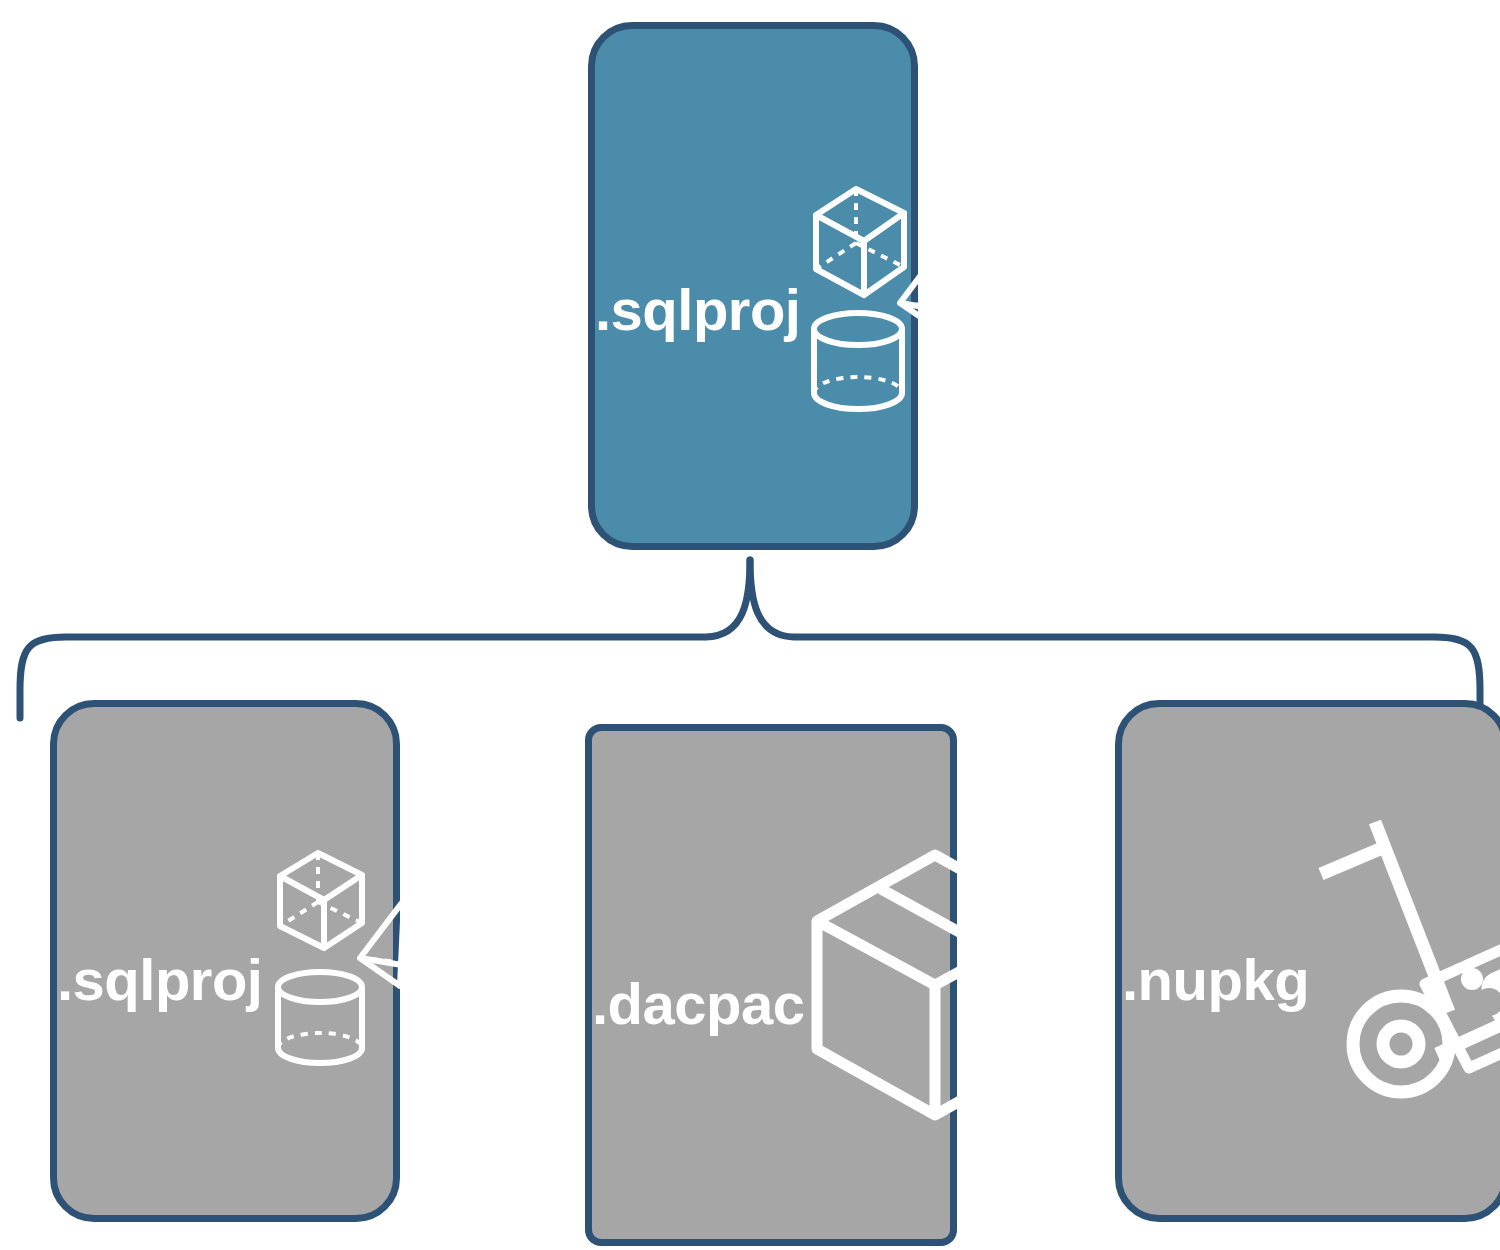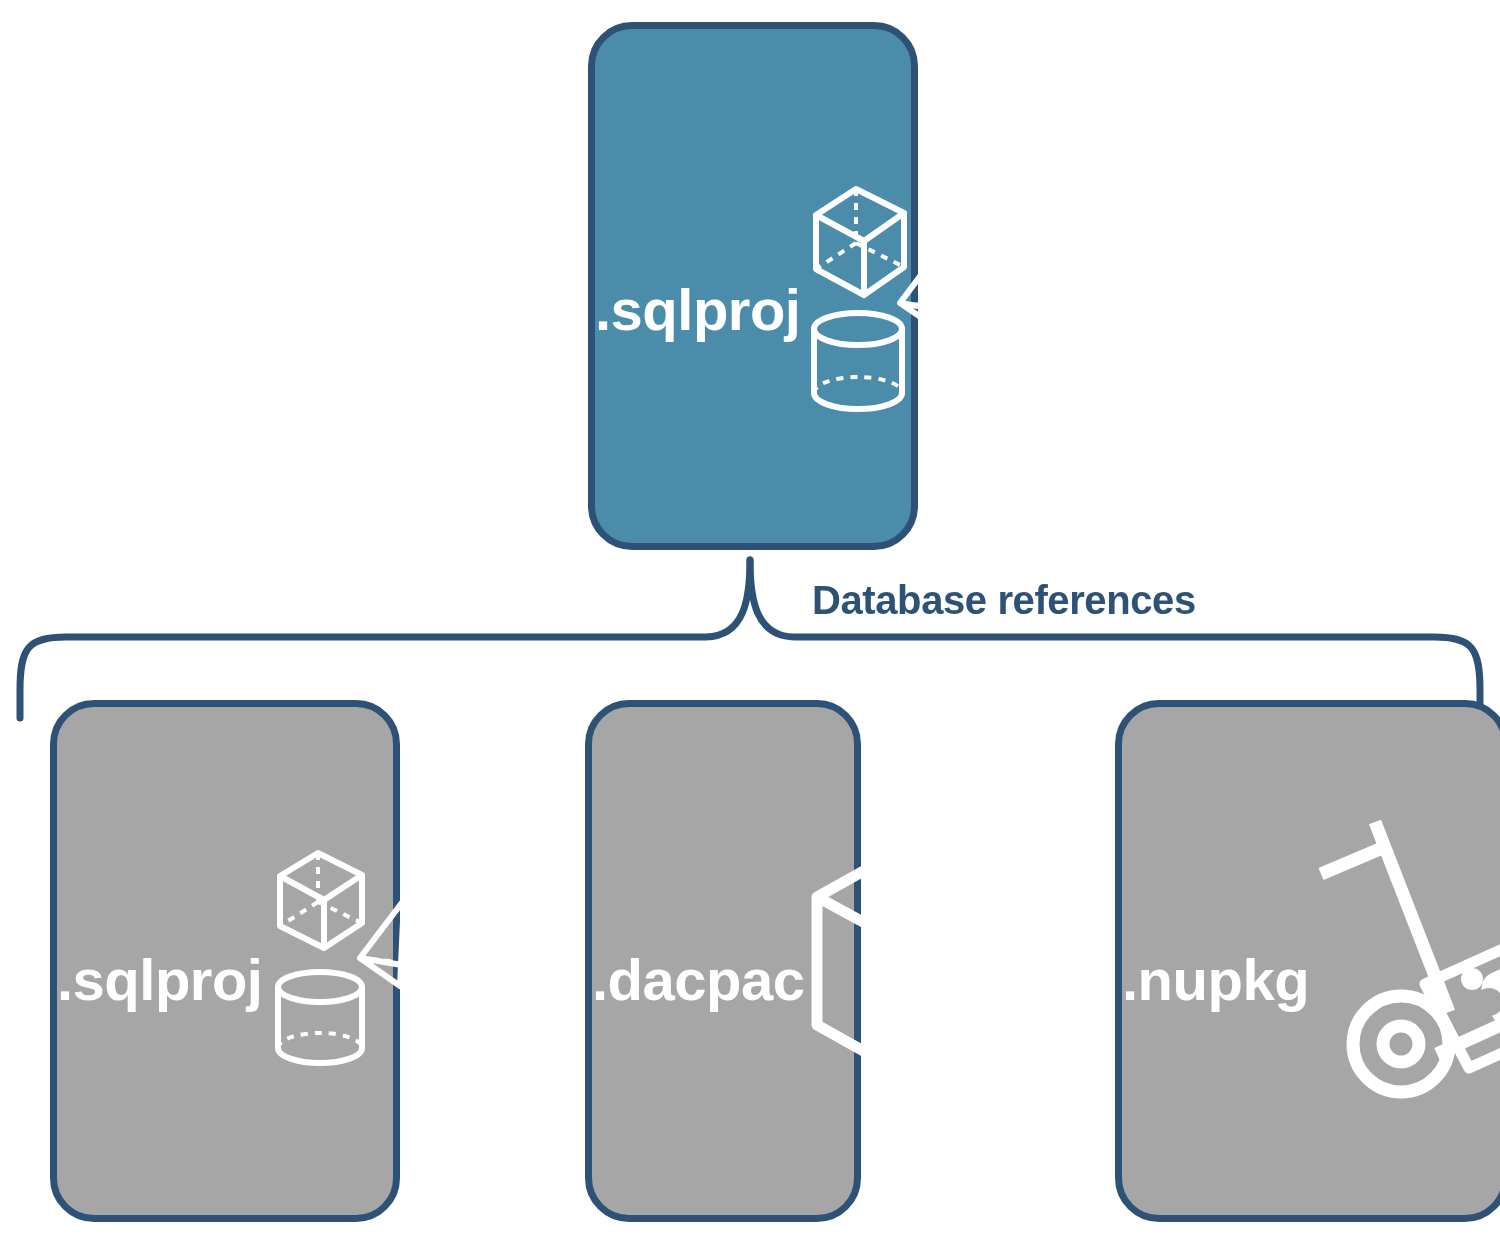--- a/index.html
+++ b/index.html
@@ -35,24 +35,25 @@
   }
   .card-bot-1 {
     left: 50px;
     top: 700px;
     width: 350px;
     height: 522px;
     background: #A6A6A6;
   }
   .card-bot-2 {
     left: 585px;
-    top: 700px;
-    width: 276px;
+    top: 724px;
+    width: 372px;
     height: 522px;
     background: #A6A6A6;
+    border-radius: 16px;
   }
   .card-bot-3 {
     left: 1115px;
     top: 700px;
     width: 394px;
     height: 522px;
     background: #A6A6A6;
   }
   .card-title {
     color: #ffffff;
@@ -109,21 +110,20 @@
              L 66 637
              C 28 637, 20 648, 20 690
              L 20 718" stroke="#2E5276" stroke-width="7" fill="none" stroke-linecap="round"></path>
     <path d="M750 560
              C 750 600, 756 636, 794 637
              L 1434 637
              C 1472 637, 1480 648, 1480 690
              L 1480 718" stroke="#2E5276" stroke-width="7" fill="none" stroke-linecap="round"></path>
   </svg>
 
-  <div class="brace-label">Database references</div>
 
   <div class="card card-top">
     <div class="card-title">.sqlproj</div>
     <div class="icon-area">
       <svg width="230" height="290" viewBox="0 0 230 290" fill="none" stroke="#ffffff">
 
         <g transform="translate(132,2) scale(0.86)">
           <path d="M14 8 h56 a8 8 0 0 1 8 8 v54 a8 8 0 0 0 8 8 h-62 a8 8 0 0 1 -8 -8 v-54" stroke="#ffffff" stroke-width="5" stroke-linejoin="round" fill="none"></path>
           <path d="M14 8 a8 8 0 0 0 -8 8 a8 8 0 0 0 8 8 h4" stroke="#ffffff" stroke-width="5" fill="none"></path>
           <path d="M24 78 a8 8 0 0 0 -8 8 a8 8 0 0 0 8 8 h62" stroke="#ffffff" stroke-width="5" fill="none"></path>

